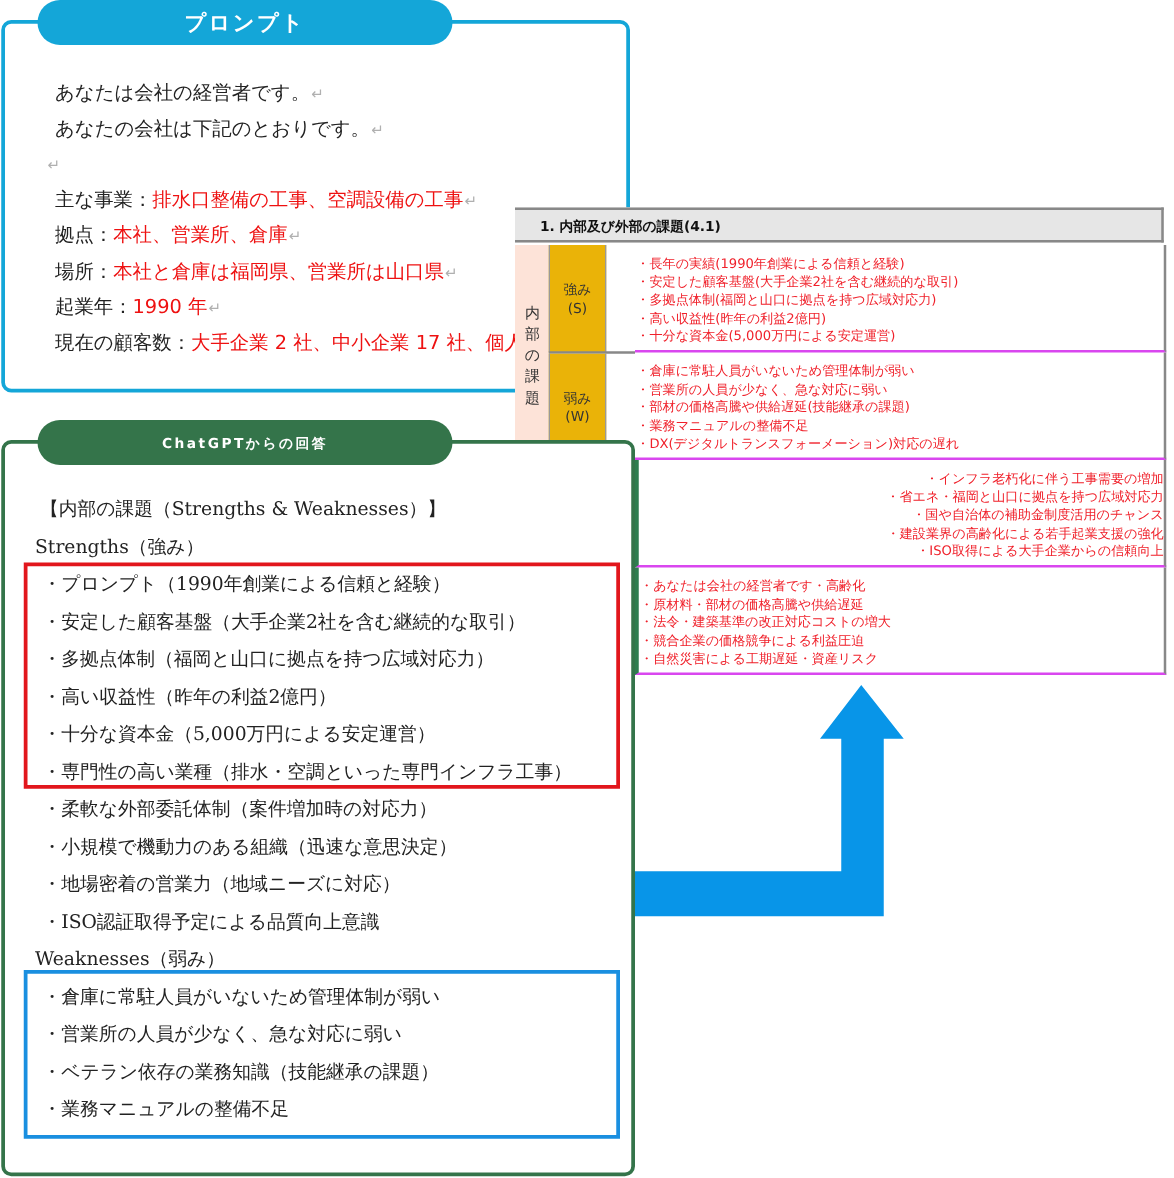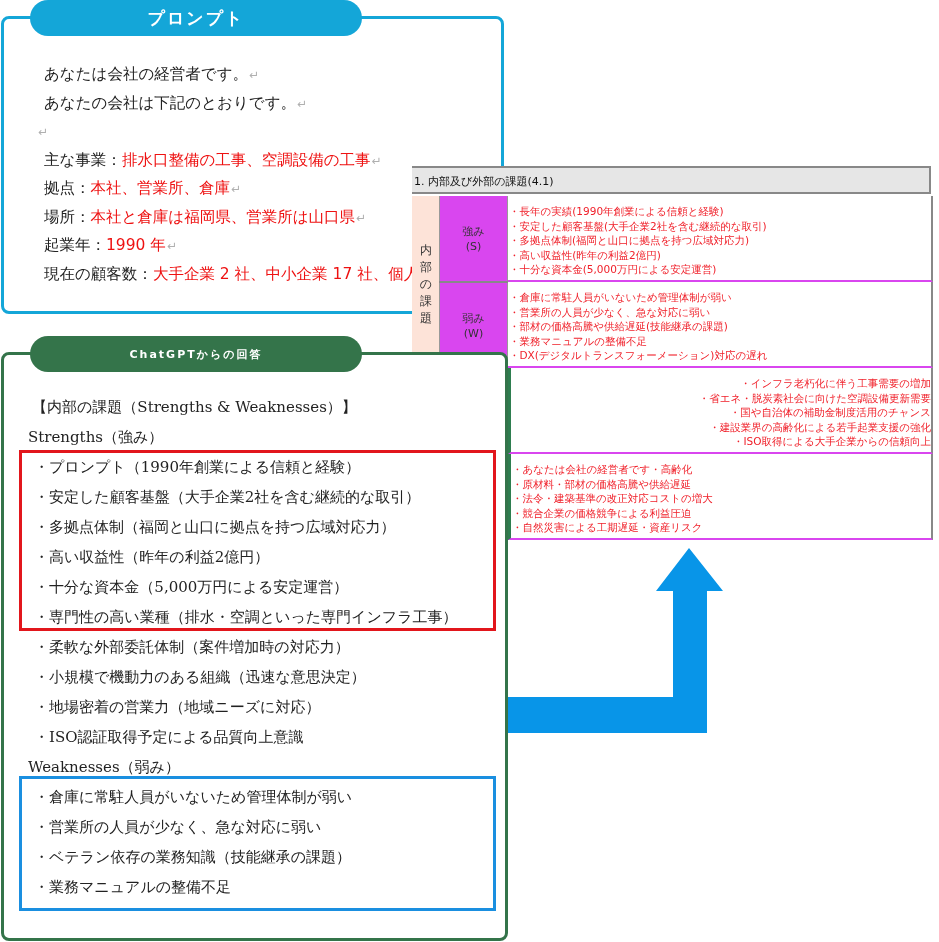--- a/index.html
+++ b/index.html
@@ -17,25 +17,25 @@
   .prompt-line { height: 28.5px; }
   .ret { color: #b0b0b0; font-size: 12px; margin-left: 1px; }
   .red { color: #ee1111; }
   .empty-ret { margin-left: -6px; }
 
   
   .table-wrap { position: absolute; left: 412px; top: 166px; width: 521px; height: 374px;
     background: #fff; z-index: 3; font-size: 10.5px; }
   .t-header { position: absolute; left: 0; top: 0; width: 519px; height: 28px;
     background: #e6e6e6; border-top: 2px solid #888; border-bottom: 2px solid #888; border-right: 2px solid #888;
-    font-weight: normal; font-size: 11px; line-height: 28px; padding-left: 2px; box-sizing: border-box; color: #111; }
+    font-weight: bold; font-size: 11px; line-height: 28px; padding-left: 20px; box-sizing: border-box; color: #111; }
   .t-side { position: absolute; left: 0; top: 30px; width: 27px; height: 172px; background: #fde3d8; }
   .t-side-label { position: absolute; left: 7px; top: 46px; width: 14px; font-size: 12px; line-height: 17px;
     color: #333; text-align: center; }
-  .t-cat { position: absolute; left: 27px; width: 69px; background: #d946ef;
+  .t-cat { position: absolute; left: 27px; width: 46px; background: #eab308;
     border-left: 1px solid #999; border-right: 1px solid #999; box-sizing: border-box;
     text-align: center; font-size: 11px; line-height: 15px; color: #333; display: flex;
     flex-direction: column; justify-content: center; }
   .t-cell { position: absolute; left: 96px; width: 425px; box-sizing: border-box;
     border-right: 2px solid #888; border-bottom: 2px solid #d946ef; padding: 8px 0 0 1px;
     color: #f0202a; line-height: 14.5px; font-size: 10.5px; white-space: nowrap; }
   .t-cell.left-green { border-left: 3px solid #2e7d4f; }
   .t-hline { position: absolute; left: 27px; height: 2px; background: #888; }
 
   
@@ -121,21 +121,21 @@
   <div class="t-cell" style="top:116px;height:86px;">
     <div>・倉庫に常駐人員がいないため管理体制が弱い</div>
     <div>・営業所の人員が少なく、急な対応に弱い</div>
     <div>・部材の価格高騰や供給遅延(技能継承の課題)</div>
     <div>・業務マニュアルの整備不足</div>
     <div>・DX(デジタルトランスフォーメーション)対応の遅れ</div>
   </div>
 
   <div class="t-cell left-green" style="top:202px;height:86px;text-align:right;">
     <div>・インフラ老朽化に伴う工事需要の増加</div>
-    <div>・省エネ・脱炭素社会に向けた空調設備更新需要</div>
+    <div>・省エネ・福岡と山口に拠点を持つ広域対応力</div>
     <div>・国や自治体の補助金制度活用のチャンス</div>
     <div>・建設業界の高齢化による若手起業支援の強化</div>
     <div>・ISO取得による大手企業からの信頼向上</div>
   </div>
 
   <div class="t-cell left-green" style="top:288px;height:86px;">
     <div>・あなたは会社の経営者です・高齢化</div>
     <div>・原材料・部材の価格高騰や供給遅延</div>
     <div>・法令・建築基準の改正対応コストの増大</div>
     <div>・競合企業の価格競争による利益圧迫</div>

